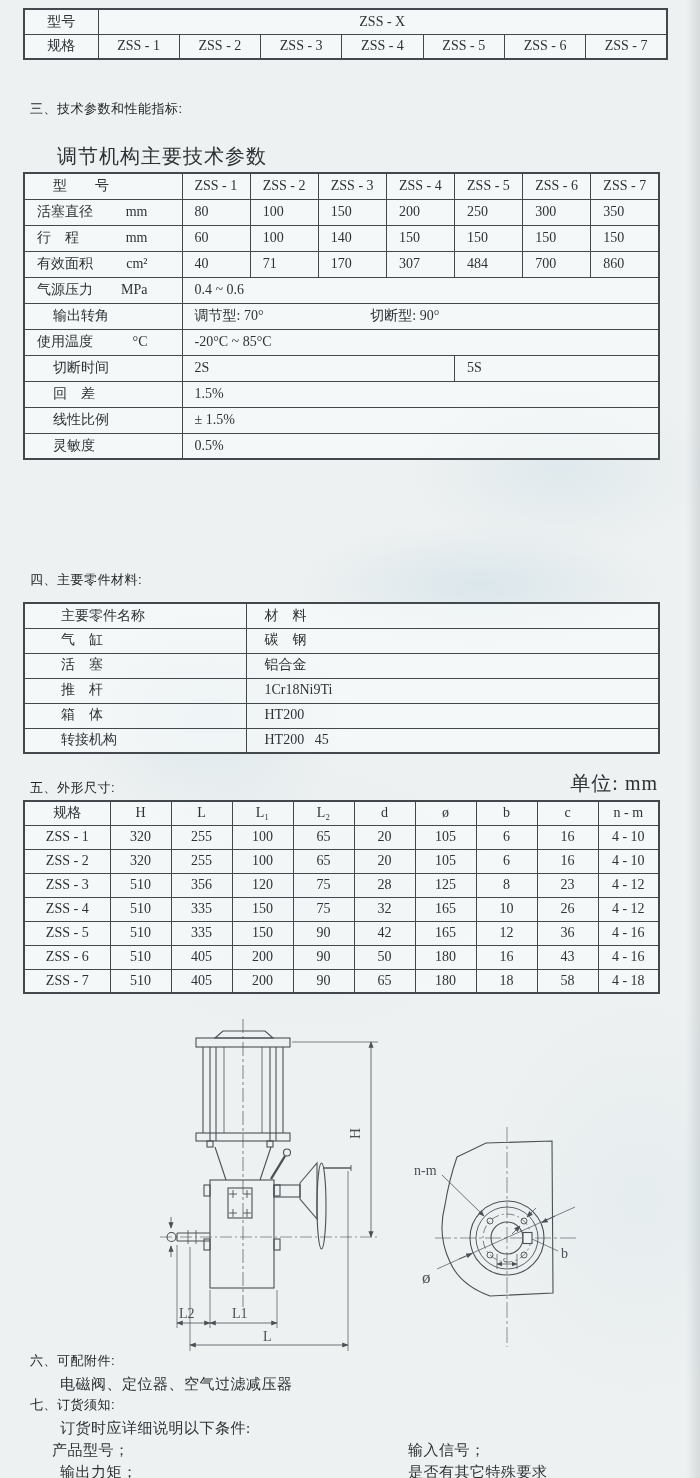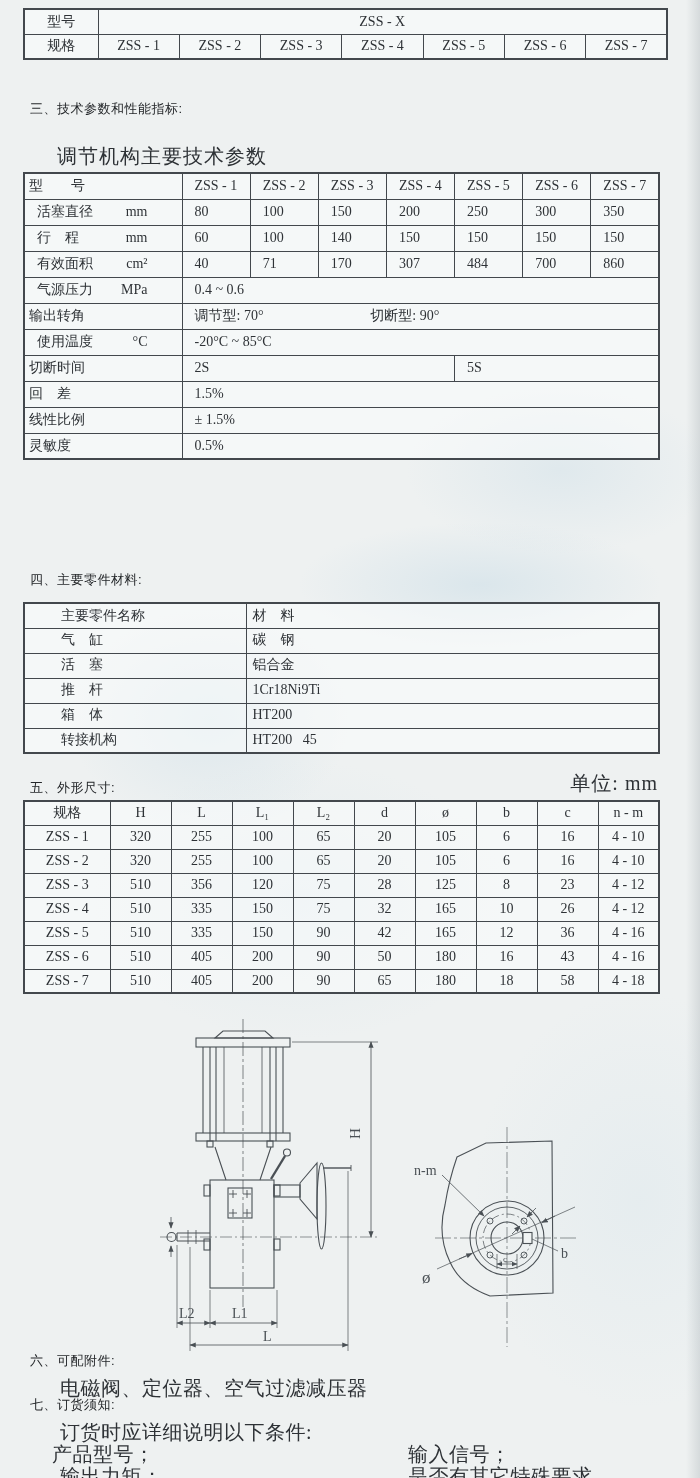--- a/index.html
+++ b/index.html
@@ -30,38 +30,38 @@
   
   table.tbl{border-collapse:collapse;table-layout:fixed;background:rgba(252,253,253,.55);}
   table.tbl{border:2px solid var(--bc);}
   table.tbl td{
     border:1px solid var(--bc);
     font-size:14px;line-height:1.15;vertical-align:middle;
     overflow:hidden;
   }
   table.tbl td span{white-space:pre-wrap;}
   .tc{text-align:center;}
-  .lb{padding-left:4px;text-align:left;}
+  .lb{padding-left:28px;text-align:left;}
   .val{padding-left:12px;text-align:left;}
   .flexcell{display:flex;align-items:center;}
   .unitwrap{display:flex;align-items:center;padding-left:12px;}
   .unitwrap .un{margin-left:auto;margin-right:34px;}
   #tbl-model td{height:25px;}
   #tbl-params td{height:26px;}
   #tbl-materials td{height:25px;}
   #tbl-materials .n{padding-left:36px;}
-  #tbl-materials .m{padding-left:6px;}
+  #tbl-materials .m{padding-left:18px;}
   #tbl-dims td{height:24px;text-align:center;}
   
   .h-sec{
     font-family:"Liberation Sans","DejaVu Sans",sans-serif;
     font-weight:normal;font-size:13px;color:var(--hc);letter-spacing:.5px;
   }
   .t-sub{font-size:20px;letter-spacing:1px;}
-  .t-body{font-size:20px;letter-spacing:.5px;}
+  .t-body{font-size:15px;letter-spacing:.5px;}
   .sec5row{display:flex;justify-content:space-between;align-items:flex-end;}
   
   svg text{font-family:"Liberation Serif","DejaVu Serif",serif;fill:var(--ln);}
 </style>
 </head>
 <body>
 
 <div class="page">
 
   <table class="tbl abs" id="tbl-model" style="top:8px;left:23px;width:645px;">

